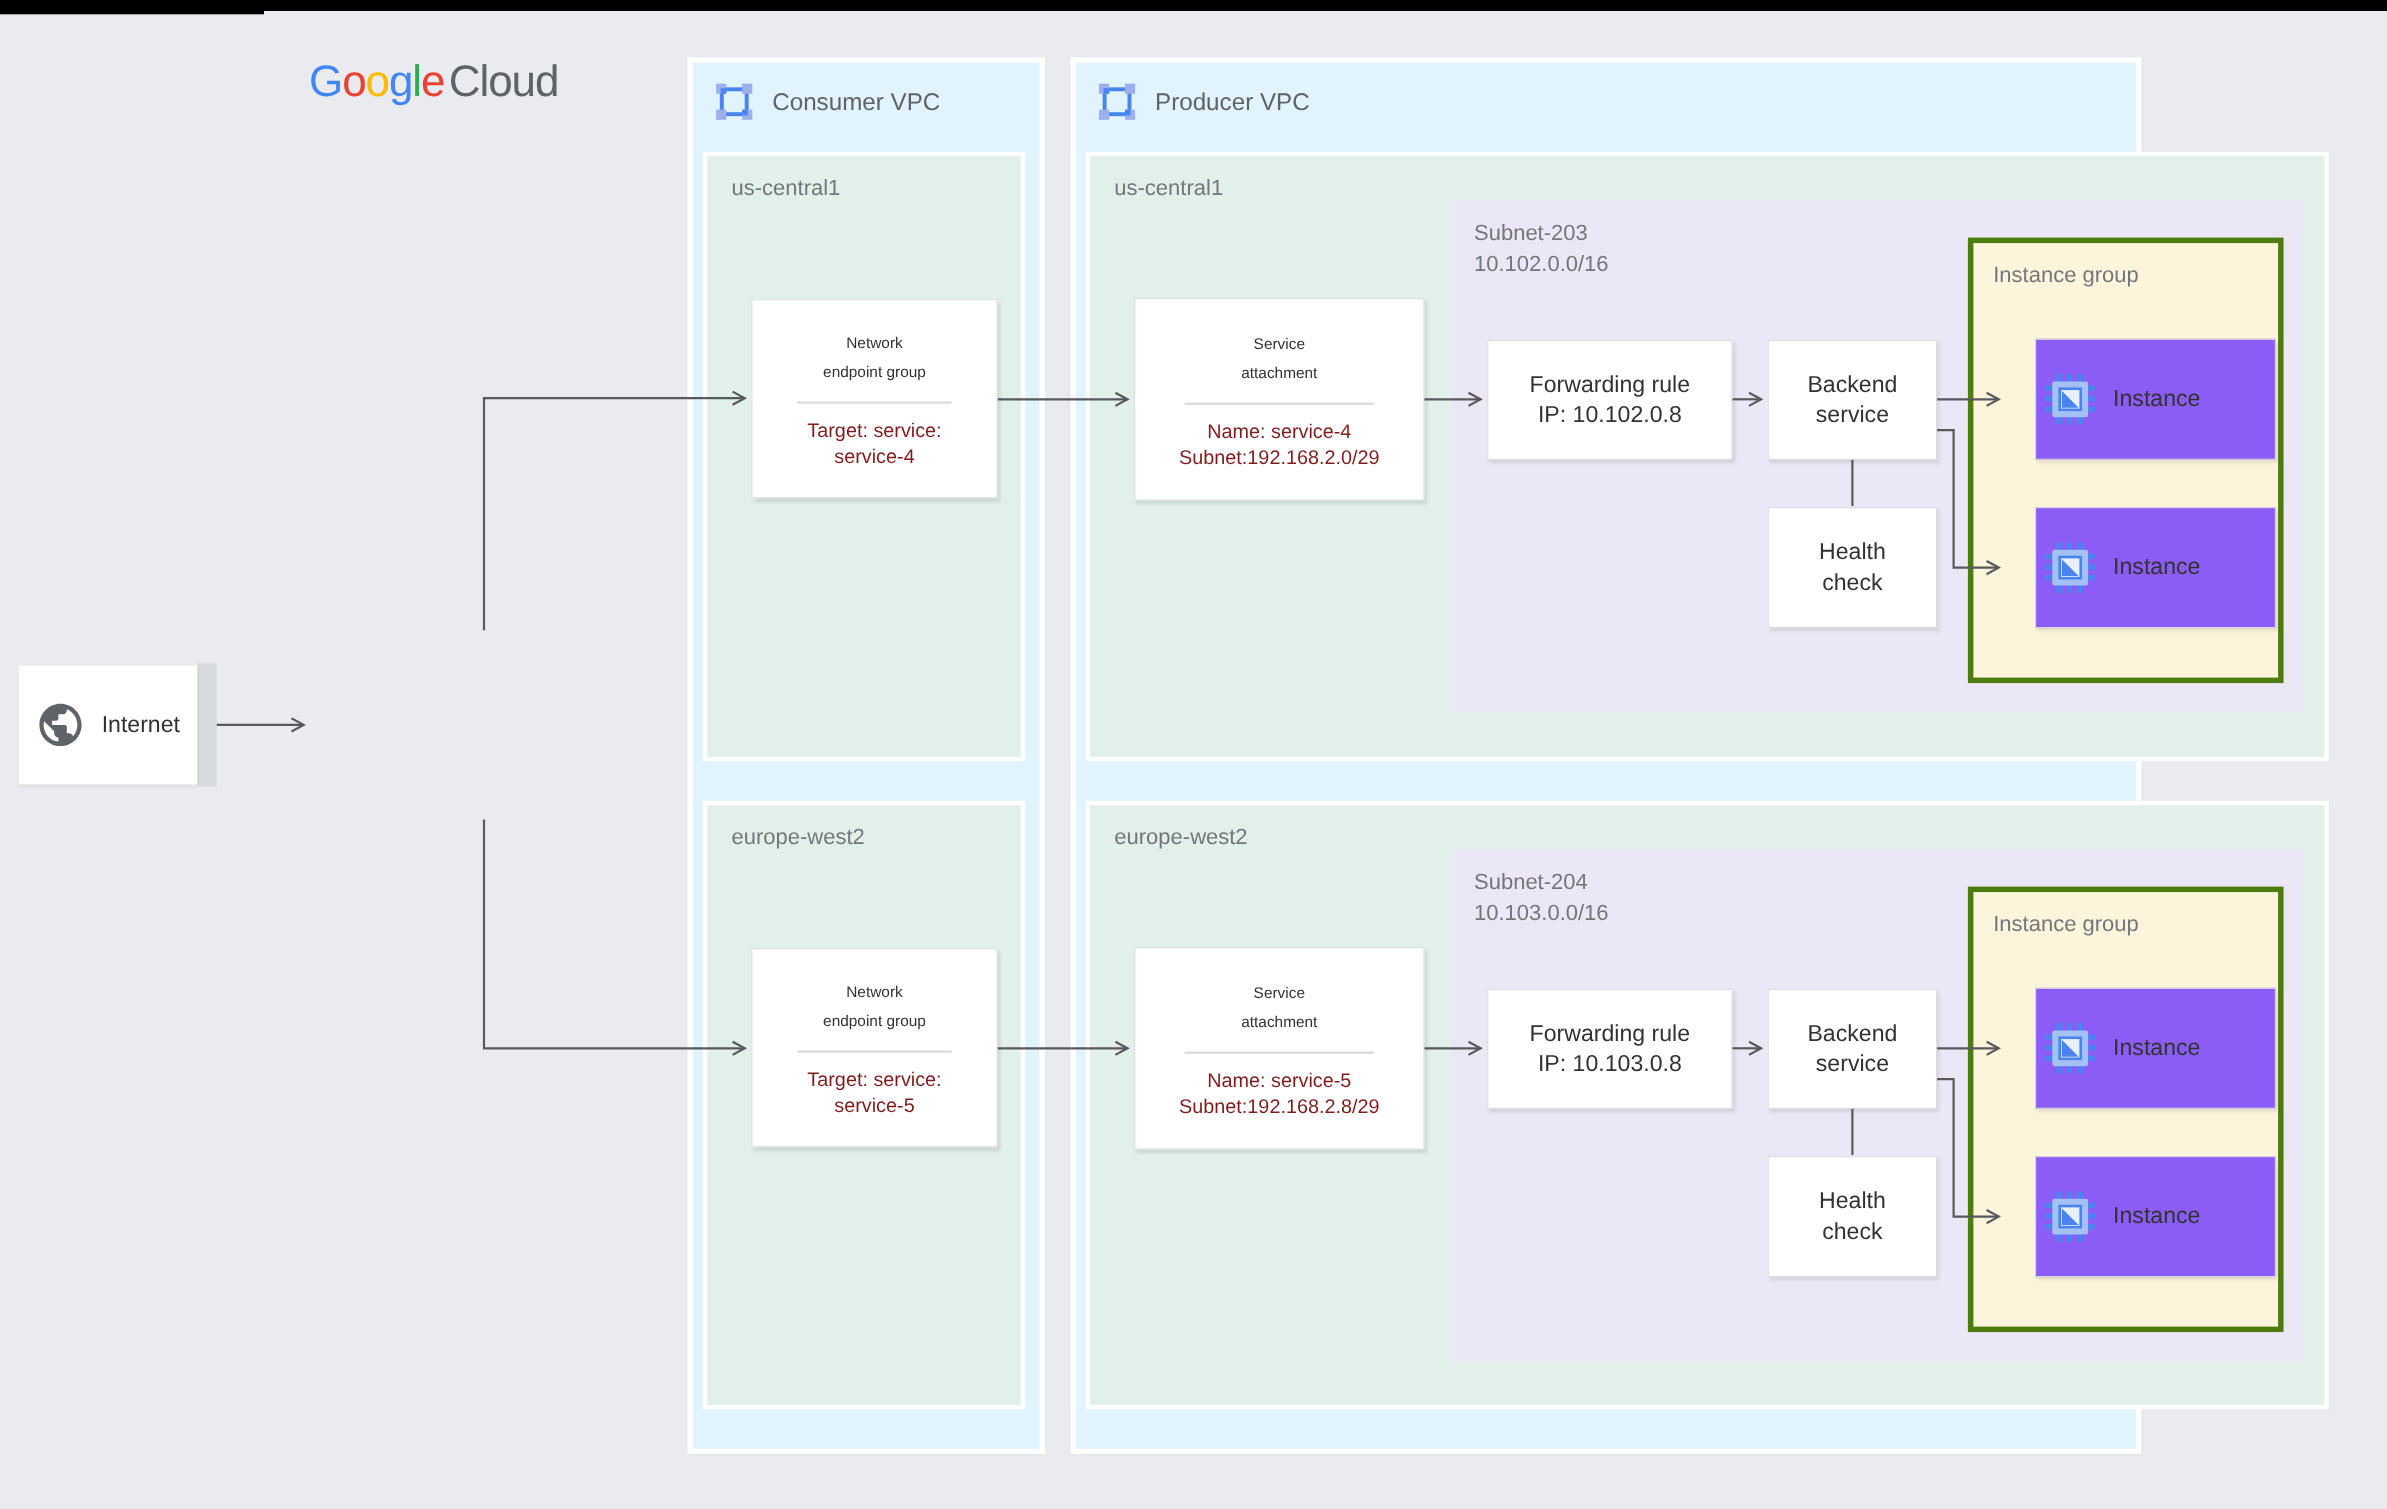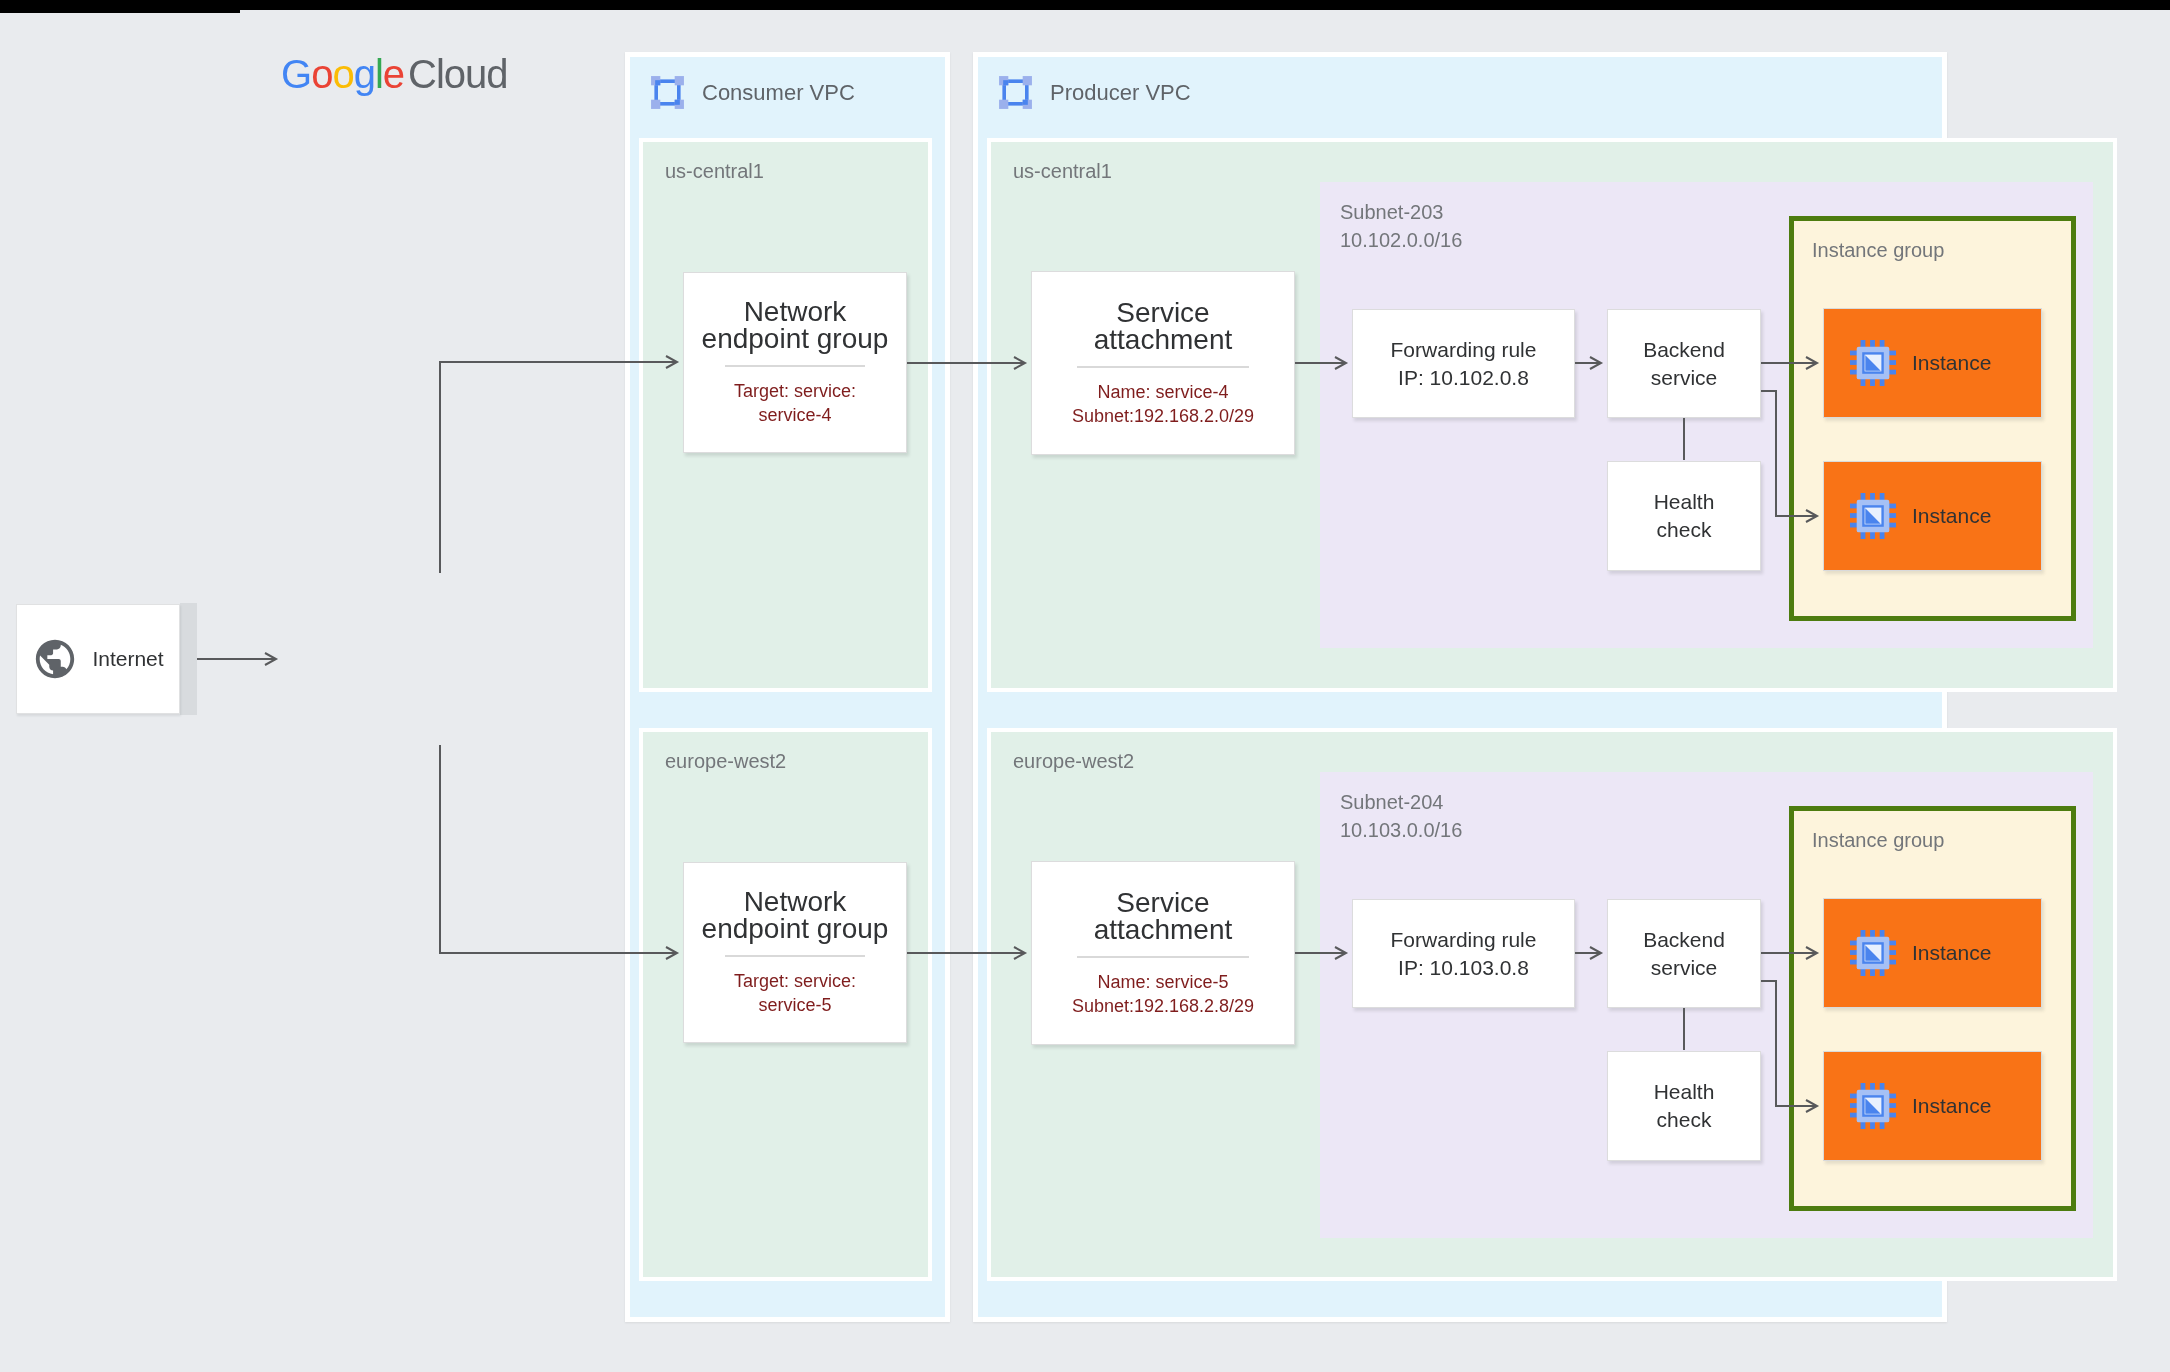--- a/index.html
+++ b/index.html
@@ -22,32 +22,32 @@
   .panel-header{position:absolute;left:24px;top:22px;display:flex;align-items:center;gap:16px;}
   .panel-title{font-size:22px;color:#5f6368;}
 
   
   .region{background:#e1f0e8;border:4px solid #ffffff;}
   .region-label,.zone-label{position:absolute;left:22px;top:18px;font-size:20px;color:#73767a;}
 
   
   .card{background:#ffffff;border:1px solid #dcdcdd;box-shadow:2px 3px 3px rgba(60,64,67,.14);
     display:flex;flex-direction:column;align-items:center;justify-content:center;text-align:center;}
-  .card .title{font-size:28px;color:#303234;line-height:27px;}
+  .card .title{font-size:14px;color:#303234;line-height:27px;}
   .card .divider{border-top:2px solid #d9d9d9;margin:13px 0 12px 0;}
   .card .detail{font-size:18px;color:#7f1d1d;line-height:24px;}
 
   
   .subnet{background:#ece7f6;}
   .igroup{background:#fdf4dc;border:5px solid #4d7c0f;text-align:center;}
 
   .node-label{font-size:21px;color:#303234;line-height:28px;}
 
-  .instance-card{background:#f97316;border:1px solid #d9dadb;box-shadow:2px 3px 3px rgba(60,64,67,.12);
-    display:flex;align-items:center;padding-left:26px;gap:16px;}
+  .instance-card{background:#8b5cf6;border:1px solid #d9dadb;box-shadow:2px 3px 3px rgba(60,64,67,.12);
+    display:flex;align-items:center;padding-left:8px;gap:16px;margin-left:27px;}
 
   
   .internet-shadow{background:#d8dbde;}
   .internet{background:#ffffff;border:1px solid #e0e1e2;box-shadow:1px 2px 2px rgba(60,64,67,.10);
     display:flex;align-items:center;justify-content:center;gap:14px;}
   .lb{background:#ffffff;border:1px solid #e0e1e2;box-shadow:2px 3px 3px rgba(60,64,67,.12);}
   .lb-head{position:absolute;left:34px;top:24px;display:flex;gap:20px;align-items:flex-start;}
   .lb-titles{font-size:21px;color:#2f3133;line-height:28px;padding-top:2px;}
   .lb-div{position:absolute;left:30px;top:106px;width:260px;border-top:2px solid #d9d9d9;}
   .lb-ip{position:absolute;left:0;top:122px;width:100%;text-align:center;font-size:19px;color:#7d8084;}

